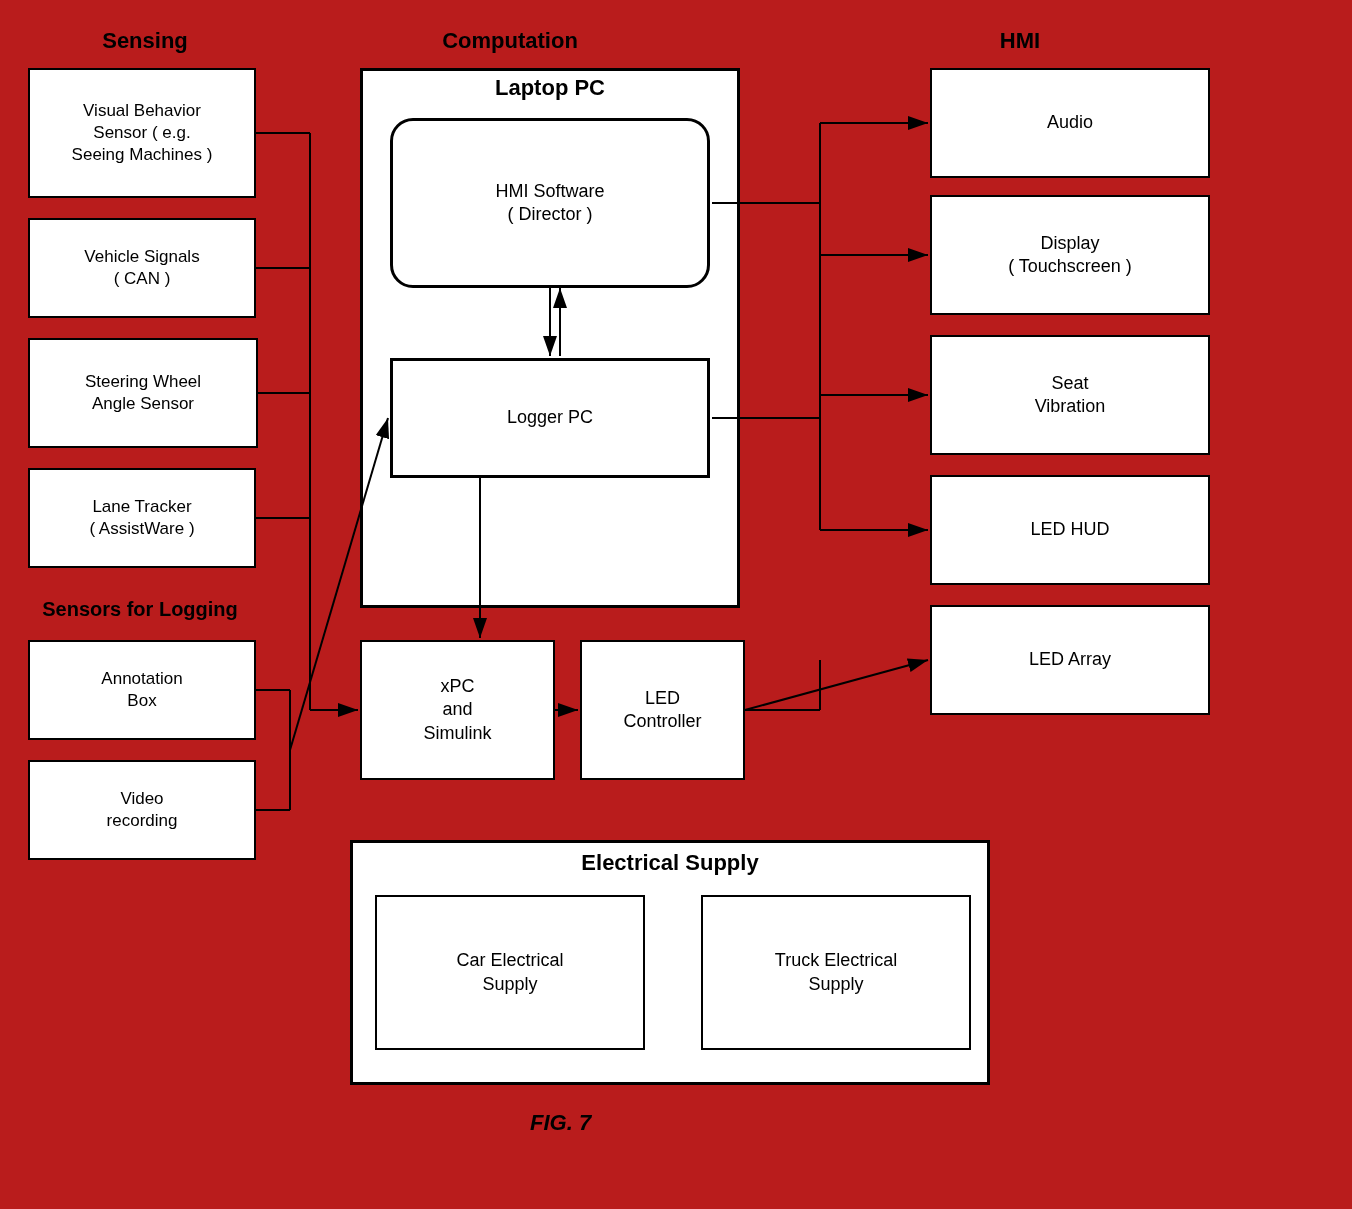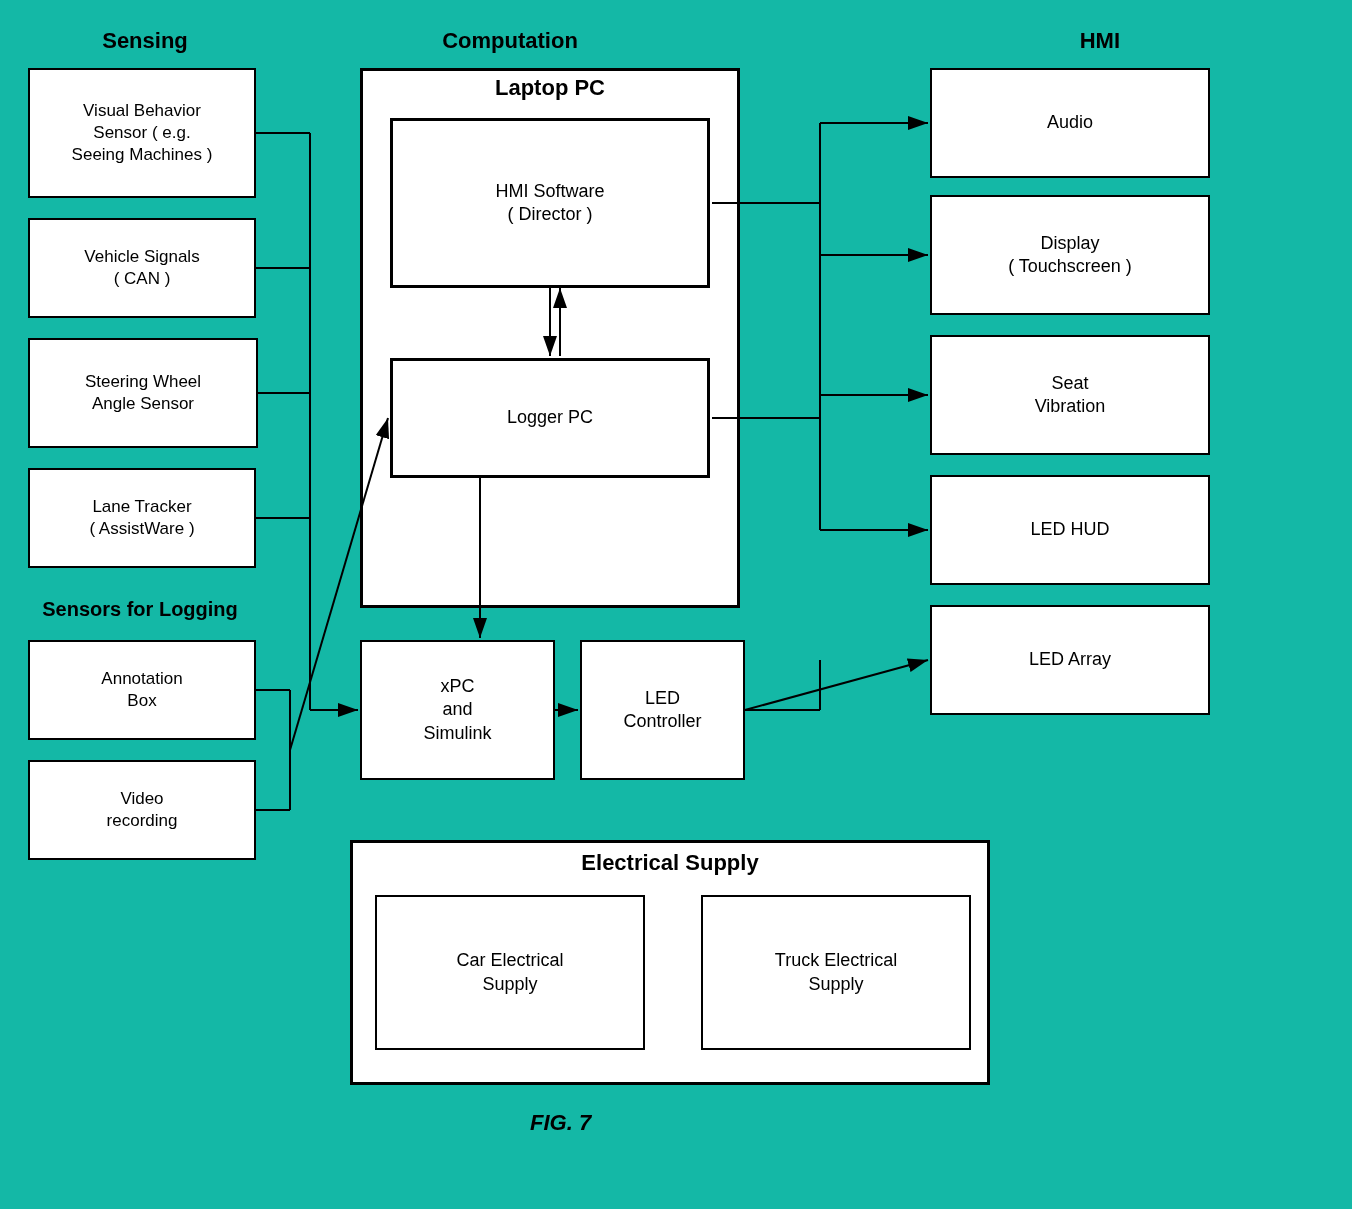--- a/index.html
+++ b/index.html
@@ -9,21 +9,21 @@
       width: 1352px;
       height: 1209px;
       position: relative;
       overflow: hidden;
     }
 
     .diagram-container {
       position: relative;
       width: 1352px;
       height: 1209px;
-      background: #14b8a6;
+      background: #b91c1c;
     }
 
     
     .section-header {
       position: absolute;
       font-size: 22px;
       font-weight: bold;
       text-align: center;
     }
 
@@ -63,21 +63,21 @@
   </style>
 </head>
 <body>
 
 <div class="diagram-container">
 
   <div class="section-header" style="left: 30px; top: 28px; width: 230px;">Sensing</div>
 
   <div class="section-header" style="left: 370px; top: 28px; width: 280px;">Computation</div>
 
-  <div class="section-header" style="left: 920px; top: 28px; width: 200px; text-align: right;">HMI</div>
+  <div class="section-header" style="left: 920px; top: 28px; width: 200px;">HMI</div>
 
   <div class="box" style="left: 28px; top: 68px; width: 228px; height: 130px; font-size: 17px;">
     Visual Behavior<br>Sensor ( e.g.<br>Seeing Machines )
   </div>
 
   <div class="box" style="left: 28px; top: 218px; width: 228px; height: 100px; font-size: 17px;">
     Vehicle Signals<br>( CAN )
   </div>
 
   <div class="box" style="left: 28px; top: 338px; width: 230px; height: 110px; font-size: 17px;">
@@ -98,21 +98,21 @@
     Video<br>recording
   </div>
 
   <div class="box thick" style="left: 360px; top: 68px; width: 380px; height: 540px;">
   </div>
 
   <div style="position:absolute; left:360px; top:75px; width:380px; text-align:center; font-size:22px; font-weight:bold;">
     Laptop PC
   </div>
 
-  <div class="box thick" style="left: 390px; top: 118px; width: 320px; height: 170px; font-size: 18px;">
+  <div class="box thick" style="left: 390px; top: 118px; width: 320px; height: 170px; font-size: 18px; border-radius: 23px;">
     HMI Software<br>( Director )
   </div>
 
   <div class="box thick" style="left: 390px; top: 358px; width: 320px; height: 120px; font-size: 18px;">
     Logger PC
   </div>
 
   <div class="box" style="left: 360px; top: 640px; width: 195px; height: 140px; font-size: 18px;">
     xPC<br>and<br>Simulink
   </div>

